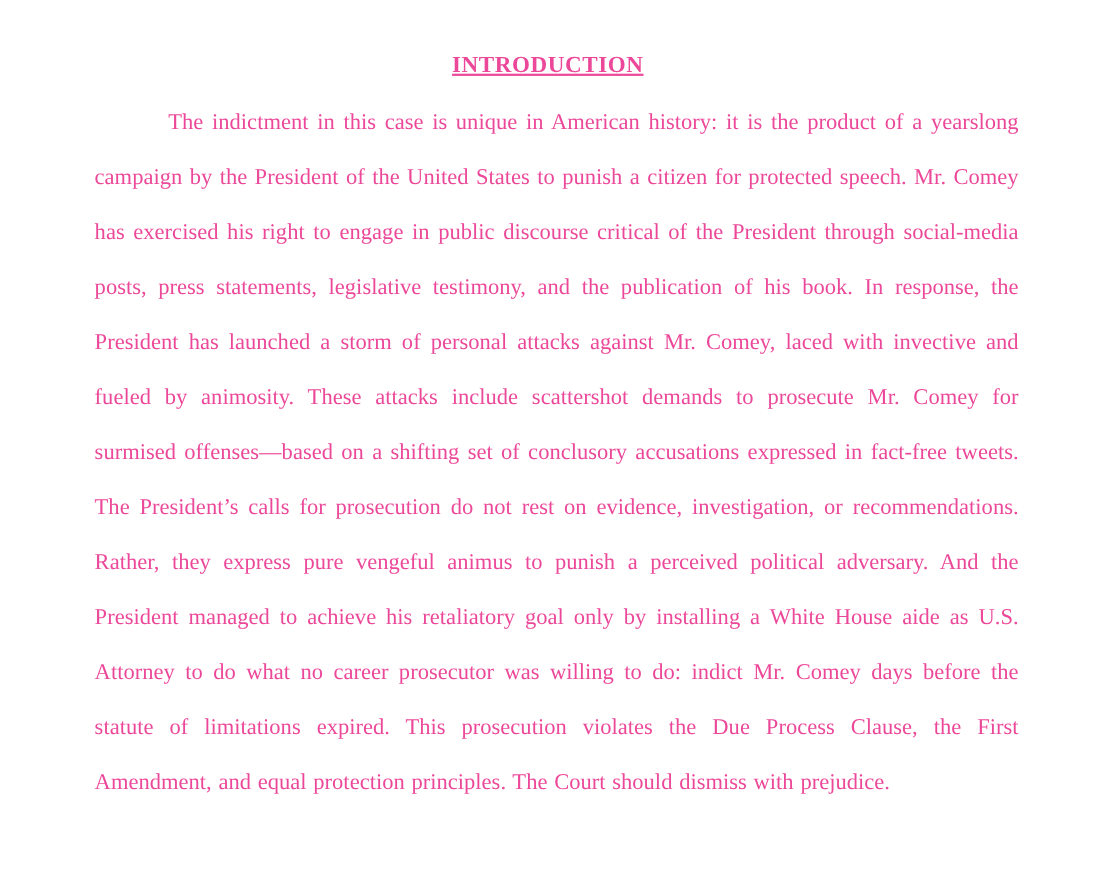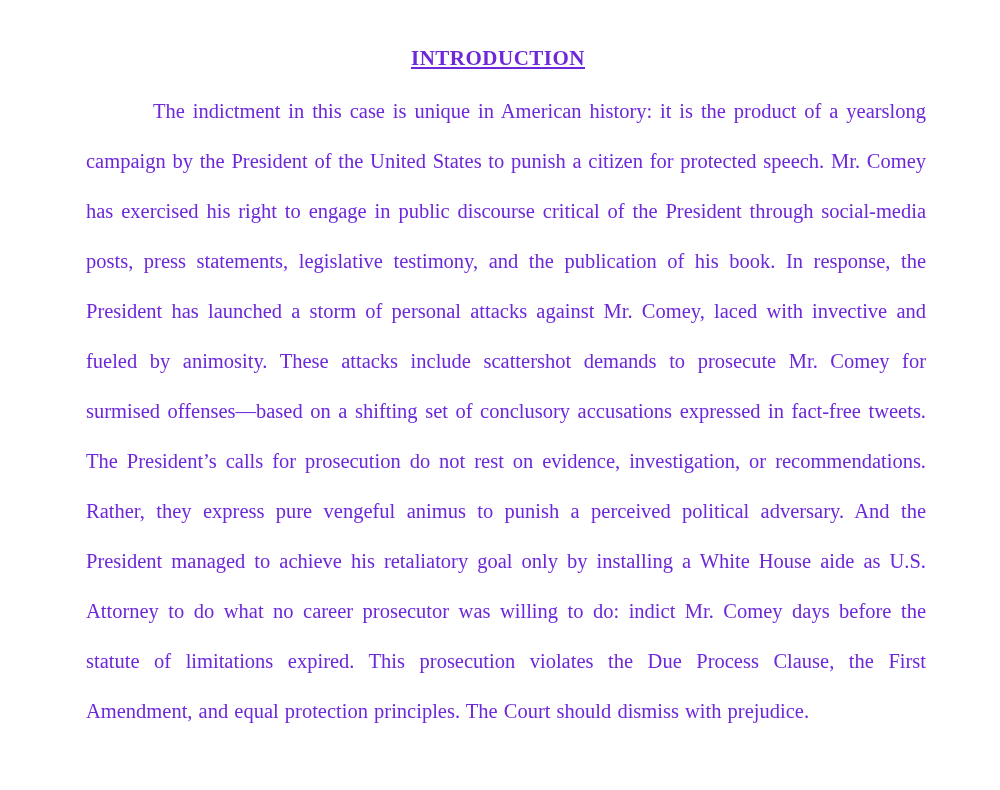--- a/index.html
+++ b/index.html
@@ -8,21 +8,21 @@
     background: #ffffff;
   }
   .page {
     position: relative;
     width: 1000px;
     height: 790px;
     background: #ffffff;
     box-sizing: border-box;
     padding: 46px 74px 15px 70px;
     font-family: "Liberation Serif", "DejaVu Serif", serif;
-    color: #6d28d9;
+    color: #ec4899;
     overflow: hidden;
   }
   .section-heading {
     font-size: 21px;
     line-height: 1.2;
     font-weight: bold;
     text-decoration: underline;
     text-align: center;
     letter-spacing: 0.5px;
     margin: 0;

